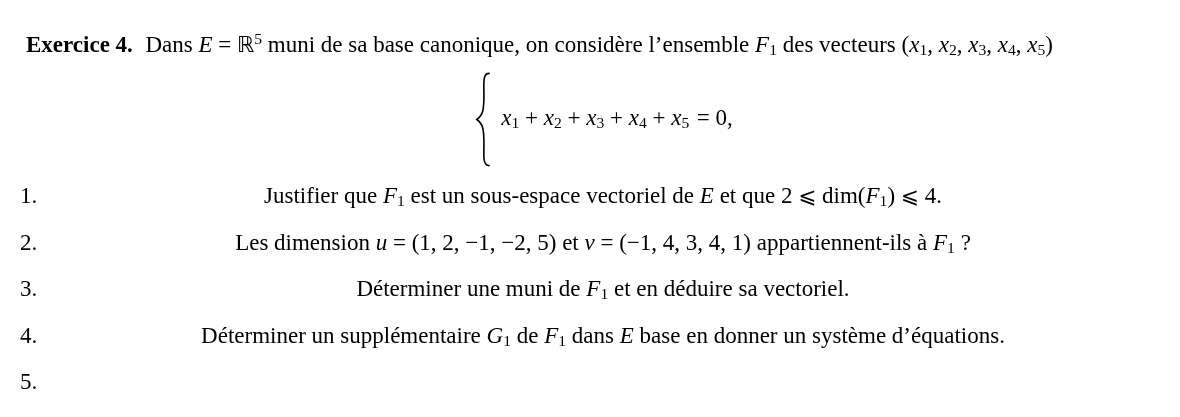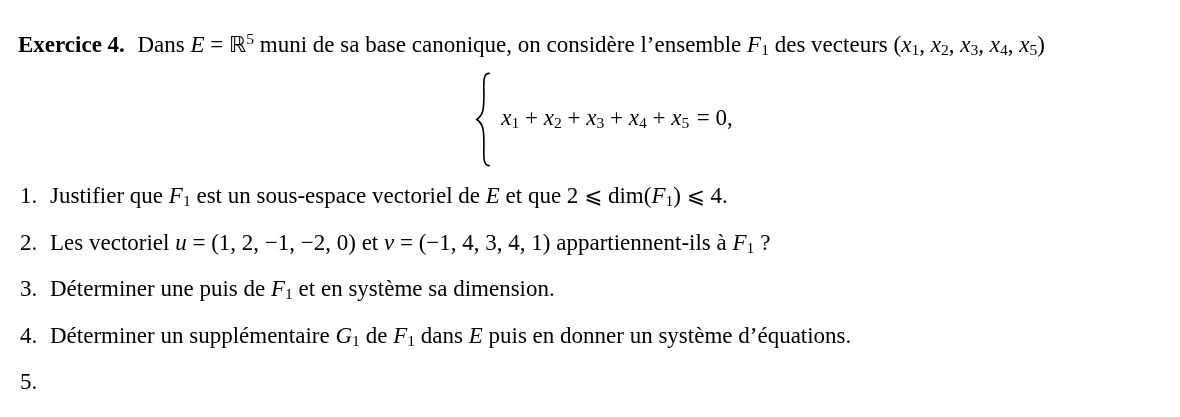--- a/index.html
+++ b/index.html
@@ -17,21 +17,21 @@
   }
   .page { padding: 24px 24px 0 18px; }
 
   
   .ri   { font-style: italic; }
   .rsub { font-size: 0.68em; vertical-align: -0.22em; }
   .rsup { font-size: 0.68em; vertical-align: 0.5em; }
   .rsym { font-family: "DejaVu Sans", "DejaVu Serif", sans-serif; font-size: 0.94em; }
 
   .intro { margin: 0; line-height: 30px; white-space: nowrap; }
-  .heading { font-weight: bold; margin-right: 0.55em; }
+  .heading { font-weight: bold; margin-right: 0.55em; margin-left: 8px; }
   .intro-tail { margin: 0; line-height: 30px; }
 
   .system {
     display: flex;
     align-items: center;
     width: fit-content;
     margin: 6px auto 10px;
     position: relative;
     left: 16px;
   }
@@ -47,21 +47,21 @@
     display: table-cell;
     text-align: left;
     padding-left: 0.32em;
     line-height: 33px;
     white-space: nowrap;
   }
 
   .questions { margin-top: 14px; }
   .q { display: flex; margin: 0 0 13px 2px; line-height: 28px; }
   .qnum { width: 30px; flex: none; }
-  .qtext { flex: 1; white-space: nowrap; }
+  .qtext { flex: 1; white-space: nowrap; text-align: center; }
 </style>
 </head>
 <body>
 
 <div class="page">
 
   <p class="intro"><span class="heading">Exercice 4.</span><span><span>Dans </span><span class="ri">E</span><span> = </span><span class="rsym">ℝ</span><span class="rsup">5</span><span> muni de sa base canonique, on considère l’ensemble </span><span class="ri">F</span><span class="rsub">1</span><span> des vecteurs (</span><span class="ri">x</span><span class="rsub">1</span><span>, </span><span class="ri">x</span><span class="rsub">2</span><span>, </span><span class="ri">x</span><span class="rsub">3</span><span>, </span><span class="ri">x</span><span class="rsub">4</span><span>, </span><span class="ri">x</span><span class="rsub">5</span><span>)</span></span></p>
 
   <div class="system">
     <svg class="brace" viewBox="0 0 20 100" aria-hidden="true">
@@ -75,29 +75,29 @@
     </div>
   </div>
 
   <div class="questions">
     <div class="q">
       <span class="qnum">1.</span>
       <span class="qtext"><span>Justifier que </span><span class="ri">F</span><span class="rsub">1</span><span> est un sous-espace vectoriel de </span><span class="ri">E</span><span> et que 2 </span><span class="rsym">⩽</span><span> dim(</span><span class="ri">F</span><span class="rsub">1</span><span>) </span><span class="rsym">⩽</span><span> 4.</span></span>
     </div>
     <div class="q">
       <span class="qnum">2.</span>
-      <span class="qtext"><span>Les vectoriel </span><span class="ri">u</span><span> = (1, 2, −1, −2, 0) et </span><span class="ri">v</span><span> = (−1, 4, 3, 4, 1) appartiennent-ils à </span><span class="ri">F</span><span class="rsub">1</span><span> ?</span></span>
+      <span class="qtext"><span>Les dimension </span><span class="ri">u</span><span> = (1, 2, −1, −2, 5) et </span><span class="ri">v</span><span> = (−1, 4, 3, 4, 1) appartiennent-ils à </span><span class="ri">F</span><span class="rsub">1</span><span> ?</span></span>
     </div>
     <div class="q">
       <span class="qnum">3.</span>
-      <span class="qtext"><span>Déterminer une puis de </span><span class="ri">F</span><span class="rsub">1</span><span> et en système sa dimension.</span></span>
+      <span class="qtext"><span>Déterminer une muni de </span><span class="ri">F</span><span class="rsub">1</span><span> et en déduire sa vectoriel.</span></span>
     </div>
     <div class="q">
       <span class="qnum">4.</span>
-      <span class="qtext"><span>Déterminer un supplémentaire </span><span class="ri">G</span><span class="rsub">1</span><span> de </span><span class="ri">F</span><span class="rsub">1</span><span> dans </span><span class="ri">E</span><span> puis en donner un système d’équations.</span></span>
+      <span class="qtext"><span>Déterminer un supplémentaire </span><span class="ri">G</span><span class="rsub">1</span><span> de </span><span class="ri">F</span><span class="rsub">1</span><span> dans </span><span class="ri">E</span><span> base en donner un système d’équations.</span></span>
     </div>
     <div class="q">
       <span class="qnum">5.</span>
       <span class="qtext"></span>
     </div>
   </div>
 
 </div>
 
 </body></html>

